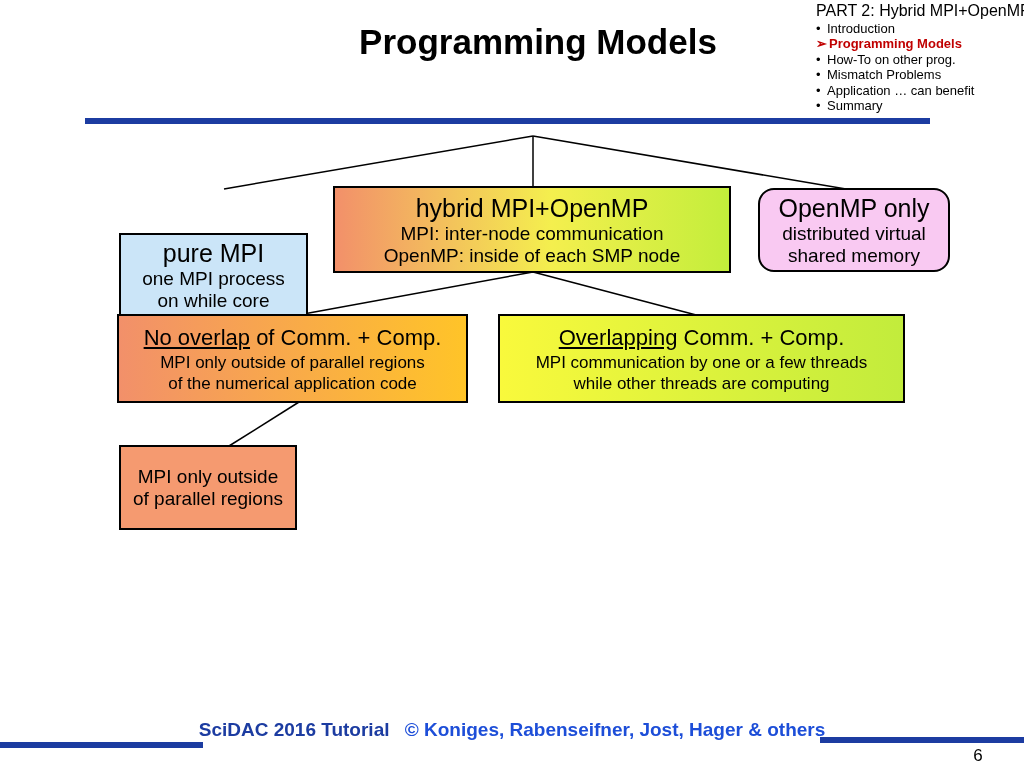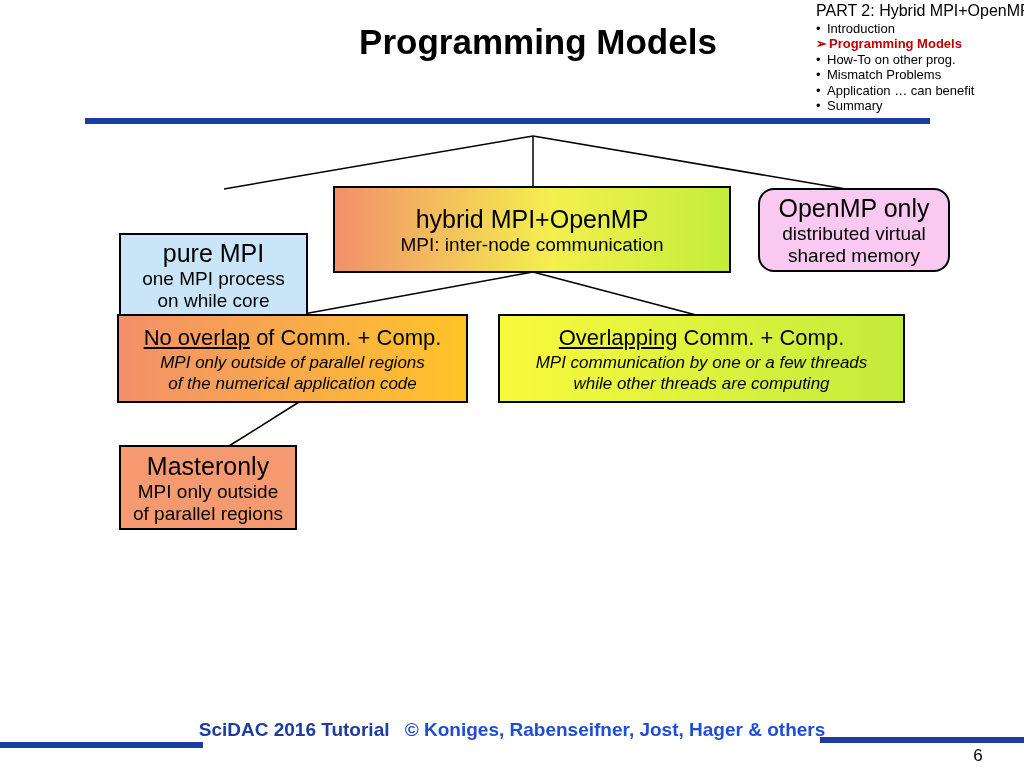--- a/index.html
+++ b/index.html
@@ -39,21 +39,21 @@
   }
   .node .t{font-size:25px;line-height:30px;}
   .node .b{font-size:19px;line-height:22px;}
   .node-pure-mpi   {left:119px;top:192px;width:189px;height:84px;margin-top:41px;}
   .node-hybrid     {left:333px;top:186px;width:398px;height:87px;}
   .node-openmp-only{left:758px;top:188px;width:192px;height:84px;border-radius:16px;}
   .node-no-overlap {left:117px;top:314px;width:351px;height:89px;}
   .node-overlapping{left:498px;top:314px;width:407px;height:89px;}
   .node-masteronly {left:119px;top:445px;width:178px;height:85px;}
   .node-no-overlap .t,.node-overlapping .t{font-size:22px;line-height:28px;}
-  .node-no-overlap .b,.node-overlapping .b{font-size:17px;line-height:21px;font-style:italic;}
+  .node-no-overlap .b,.node-overlapping .b{font-size:17px;line-height:21px;}
   .u{text-decoration:underline;}
 
   
   .footer-text{
     left:0;right:0;top:719px;text-align:center;
     font-size:19px;font-weight:bold;white-space:nowrap;
   }
   .footer-text .tutorial{color:var(--divider-blue);}
   .footer-text .credits{color:#1d4ed8;margin-left:10px;}
   .page-number{left:960px;top:746px;width:36px;text-align:center;font-size:17px;}
@@ -106,20 +106,21 @@
 
 <div class="abs node node-pure-mpi" style="background:#cbe5f8">
   <div class="t">pure MPI</div>
   <div class="b">one MPI process</div>
   <div class="b">on while core</div>
 </div>
 
 <div class="abs node node-hybrid" style="background:linear-gradient(90deg,#f2906a 0%,#f4ef4e 55%,#c3ee3b 100%)">
   <div class="t">hybrid MPI+OpenMP</div>
   <div class="b">MPI: inter-node communication</div>
+  <div class="b">OpenMP: inside of each SMP node</div>
 </div>
 
 <div class="abs node node-openmp-only" style="background:#f9c9f2">
   <div class="t">OpenMP only</div>
   <div class="b">distributed virtual</div>
   <div class="b">shared memory</div>
 </div>
 
 <div class="abs node node-no-overlap" style="background:linear-gradient(90deg,#f2906a 0%,#ffc428 100%)">
   <div class="t"><span class="u">No overlap</span><span> of Comm. + Comp.</span></div>
@@ -127,21 +128,20 @@
   <div class="b">of the numerical application code</div>
 </div>
 
 <div class="abs node node-overlapping" style="background:linear-gradient(90deg,#f9f93c 0%,#c2ec3c 100%)">
   <div class="t"><span class="u">Overlapping</span><span> Comm. + Comp.</span></div>
   <div class="b">MPI communication by one or a few threads</div>
   <div class="b">while other threads are computing</div>
 </div>
 
 <div class="abs node node-masteronly" style="background:#f59a70">
-  <div class="t">Masteronly</div>
   <div class="b">MPI only outside</div>
   <div class="b">of parallel regions</div>
 </div>
 
 <div class="abs footer-text">
   <span class="tutorial">SciDAC 2016 Tutorial</span>
   <span class="credits">© Koniges, Rabenseifner, Jost, Hager &amp; others</span>
 </div>
 <div class="abs footer-line-left"></div>
 <div class="abs footer-line-right"></div>

